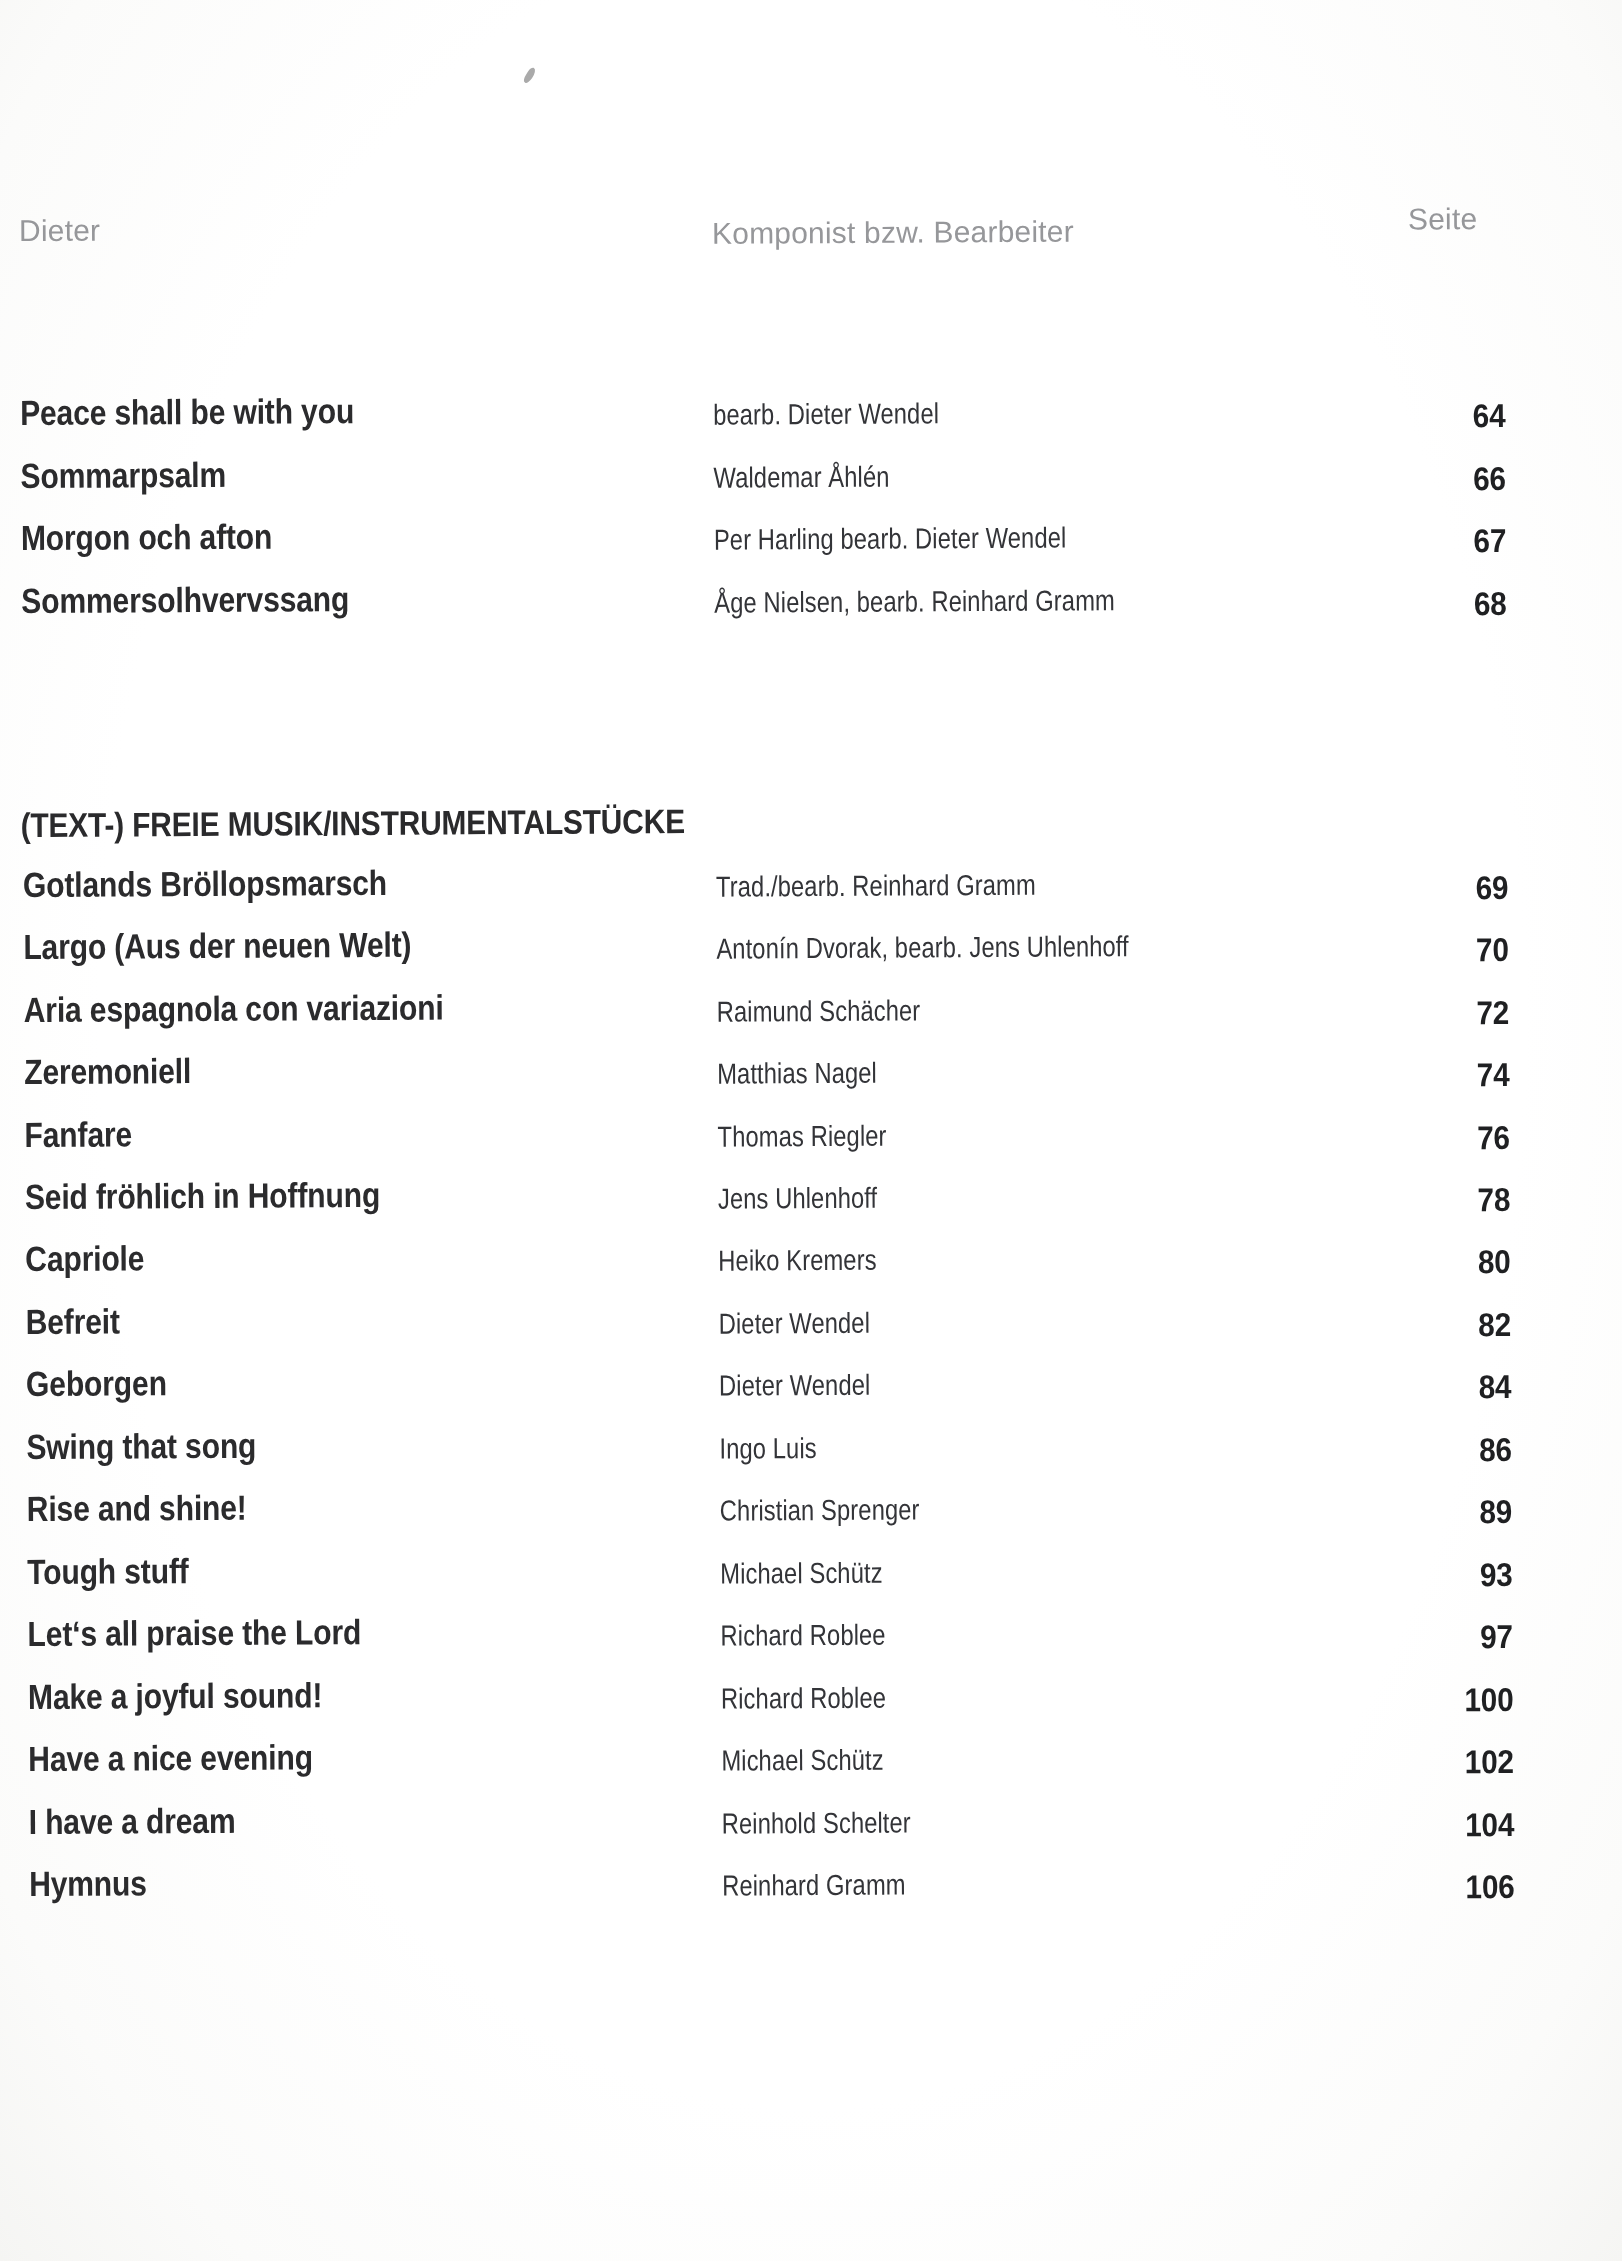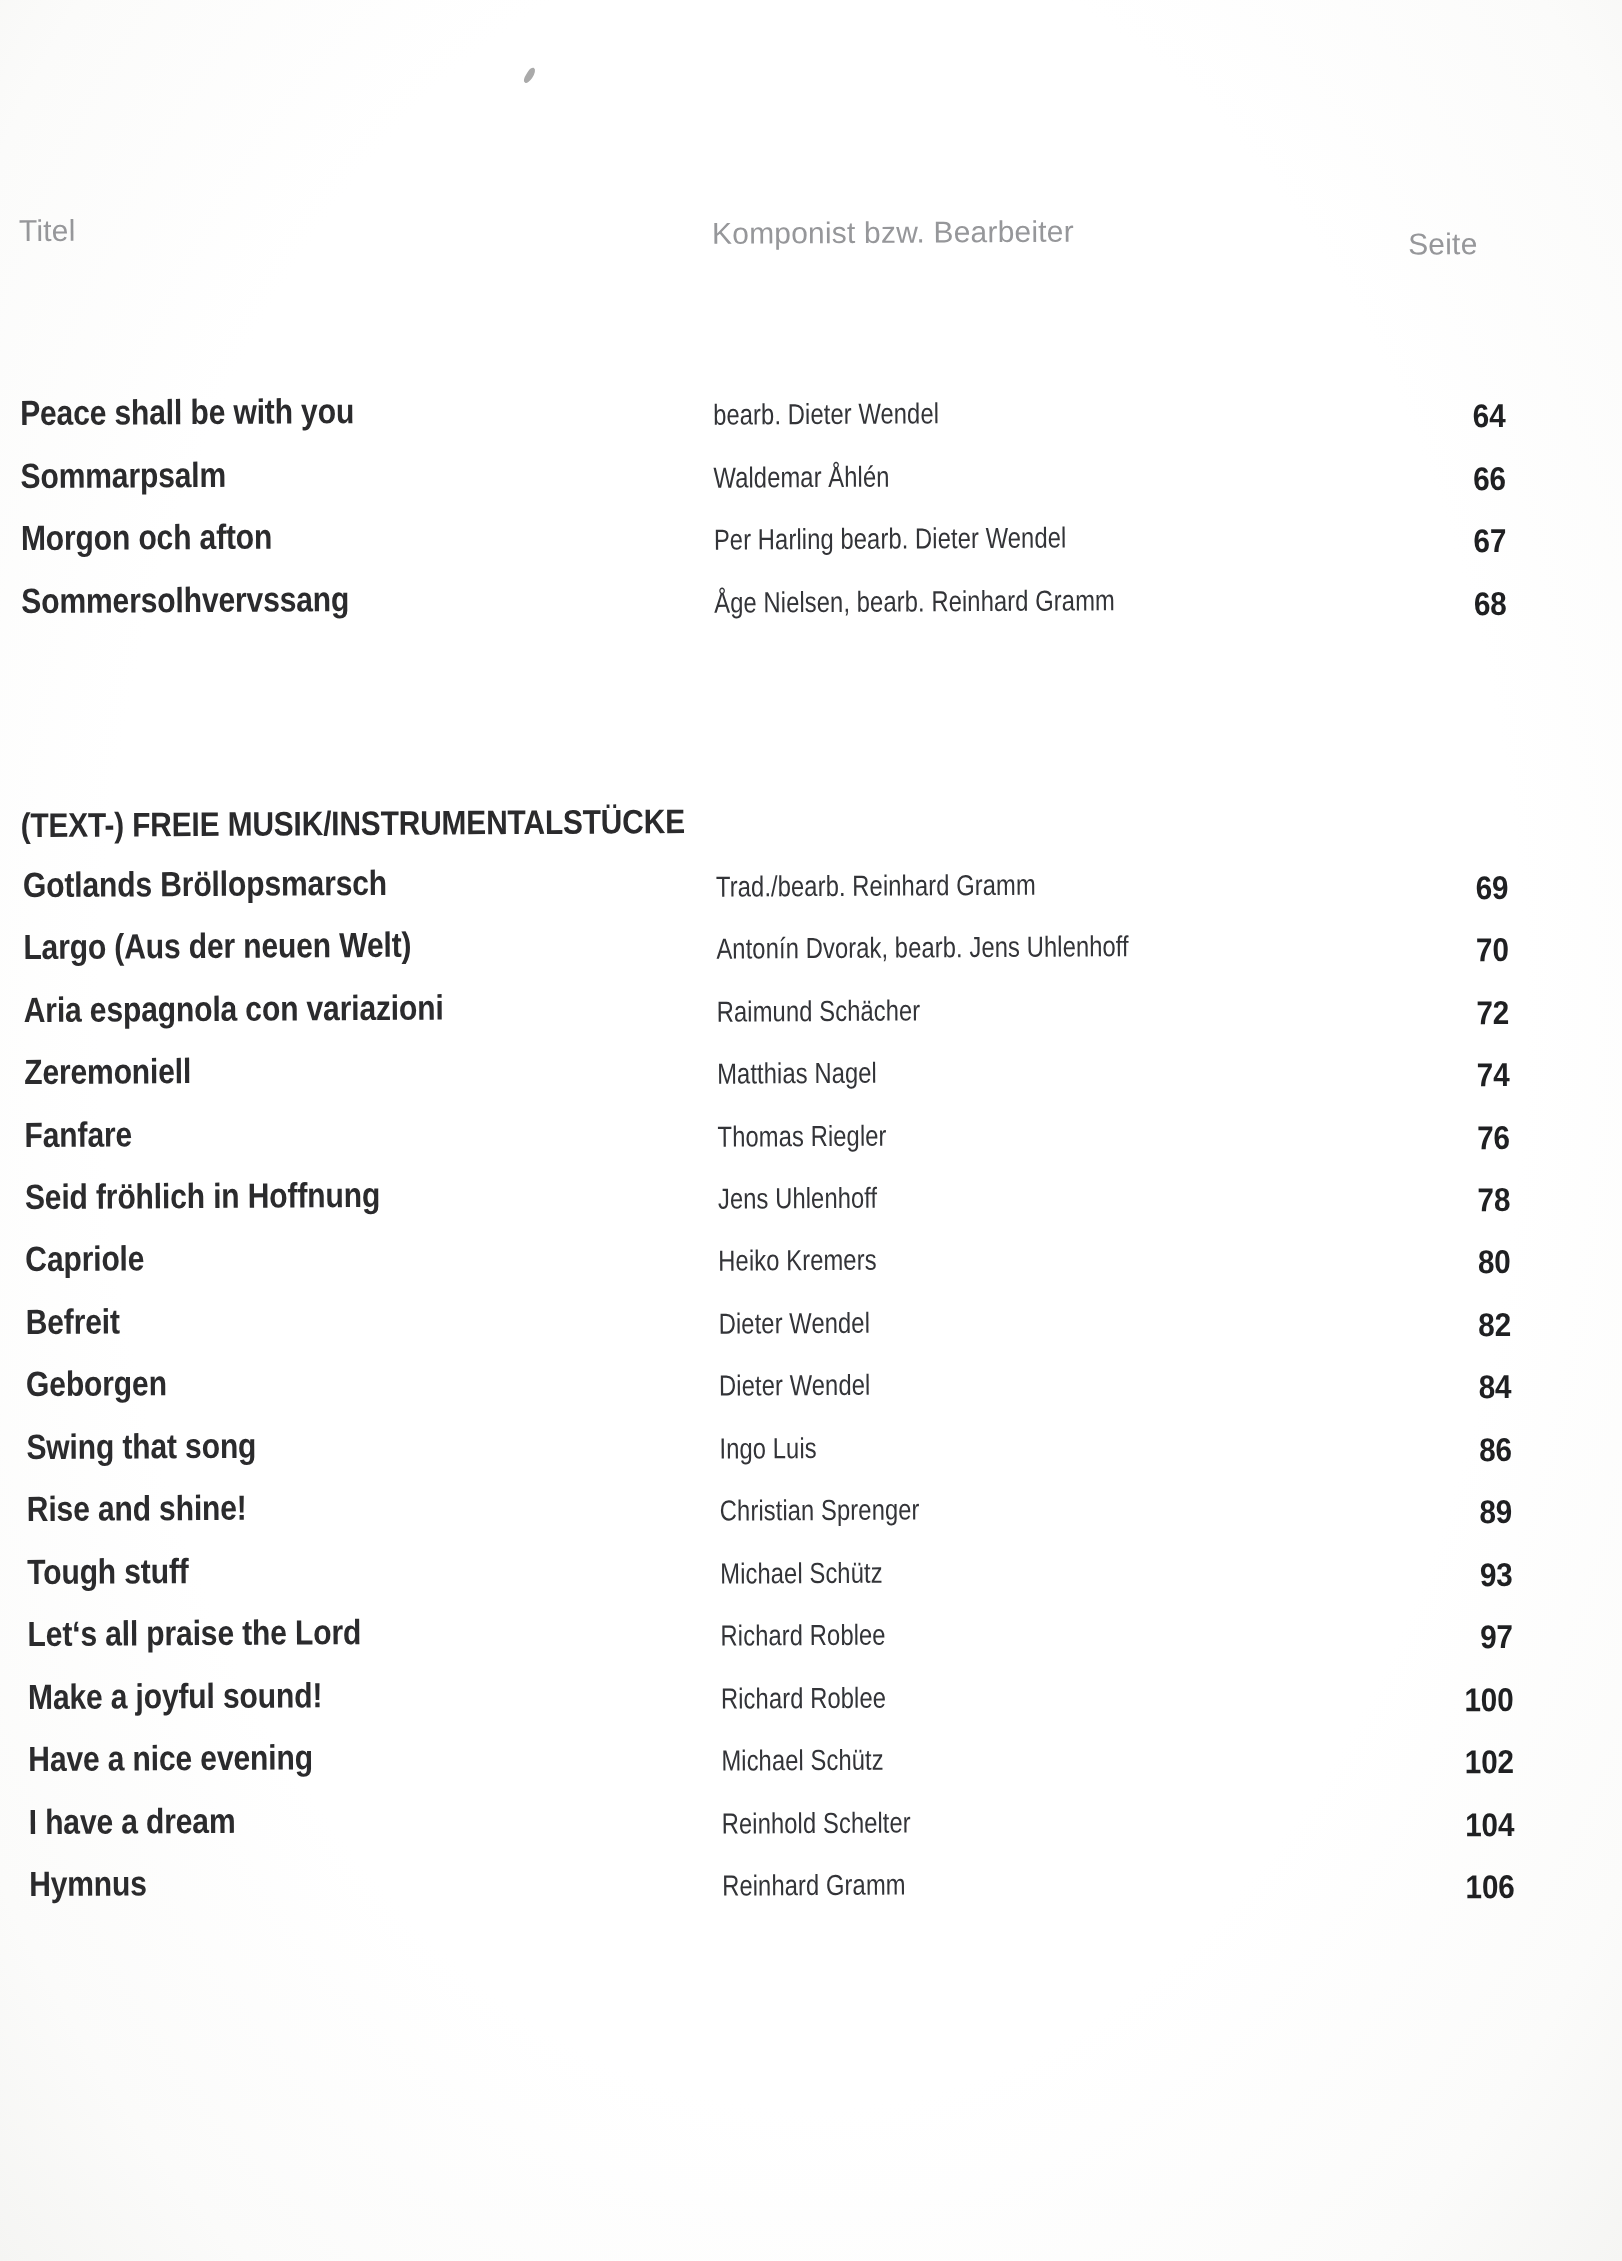--- a/index.html
+++ b/index.html
@@ -75,21 +75,21 @@
     position: absolute;
     color: #96979a;
     font-size: 30px;
     font-weight: 400;
     font-stretch: condensed;
     letter-spacing: 0.2px;
     white-space: nowrap;
   }
   #head-titel     { left: 19px;  top: 214px; }
   #head-komponist { left: 712px; top: 221px; }
-  #head-seite     { left: 1408px; top: 236px; }
+  #head-seite     { left: 1408px; top: 211px; }
 
   
   .title-text {
     display: block;
     font-size: 35px;
     font-weight: 700;
     font-stretch: condensed;
     color: #2b2b2d;
     white-space: nowrap;
     letter-spacing: -0.2px;
@@ -144,21 +144,21 @@
 </head>
 <body>
 
 <div id="page">
   <div id="paper-tone"></div>
 
   <div id="content">
 
     <div class="speck" style="left:527px; top:70px;"></div>
 
-    <div class="col-head" id="head-titel">Titel</div>
+    <div class="col-head" id="head-titel">Dieter</div>
     <div class="col-head" id="head-komponist">Komponist bzw. Bearbeiter</div>
     <div class="col-head" id="head-seite">Seite</div>
 
     <div id="toc">
         <div class="row" style="top: 419px;">
           <div class="c-title">
             <span class="title-text">Peace shall be with you</span>
           </div>
           <div class="c-composer">
             <span class="composer-text">bearb. Dieter Wendel</span>

